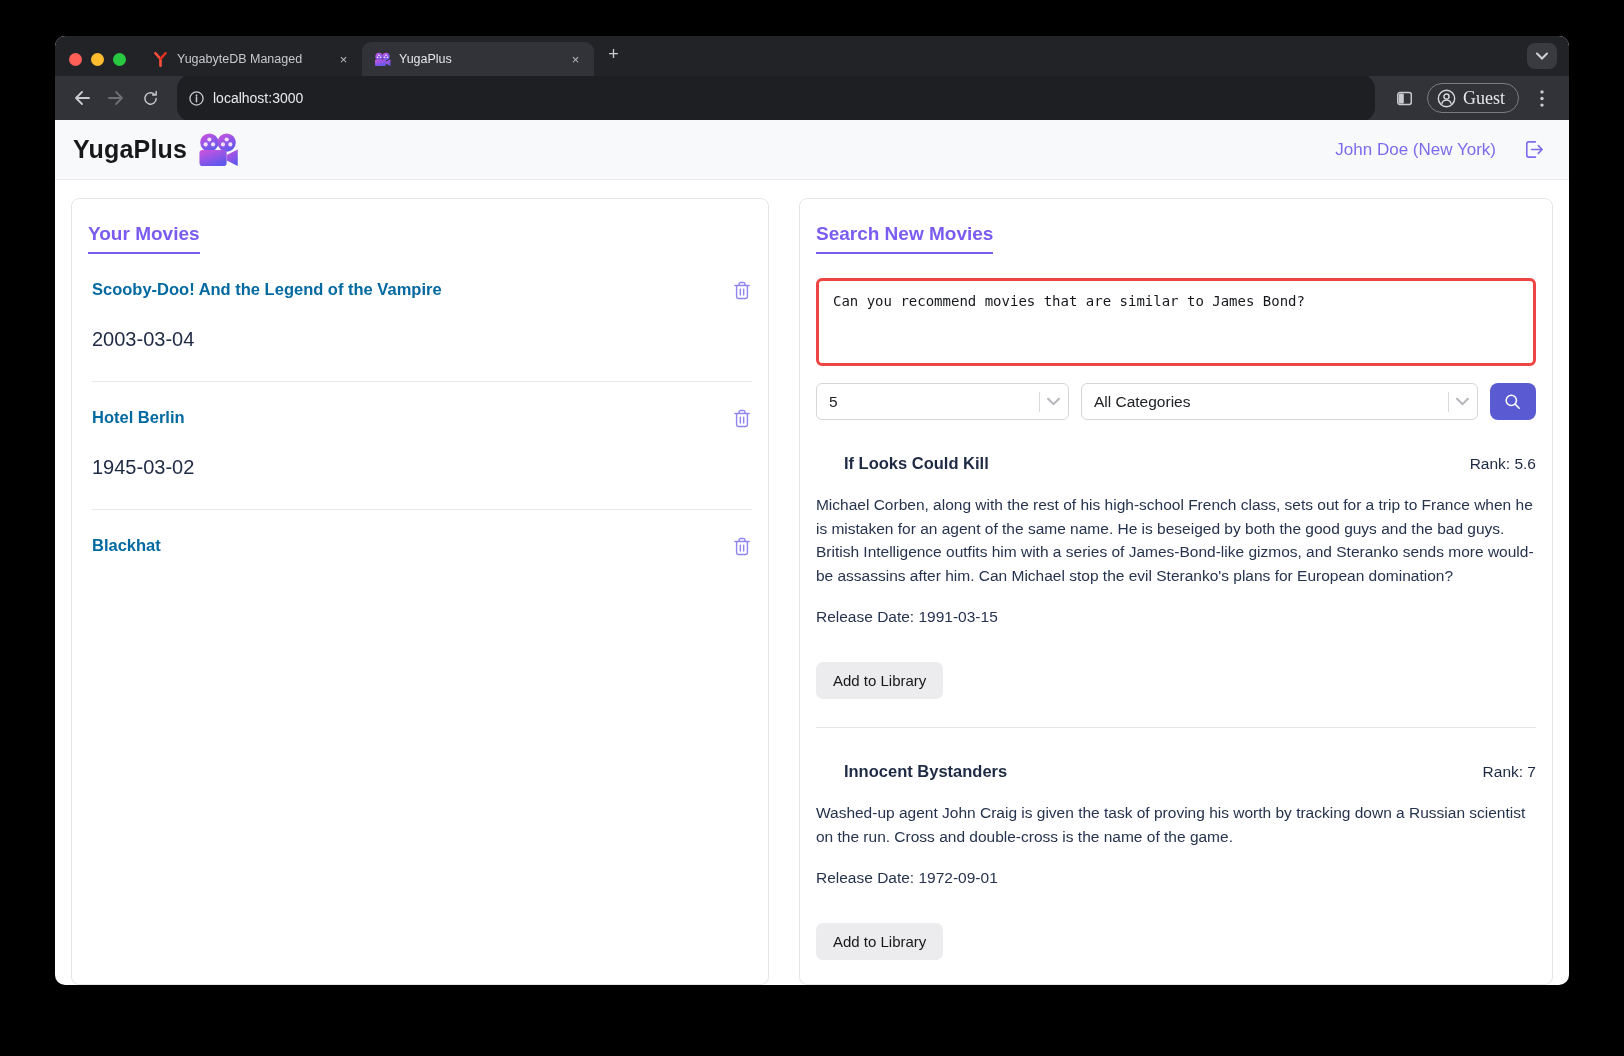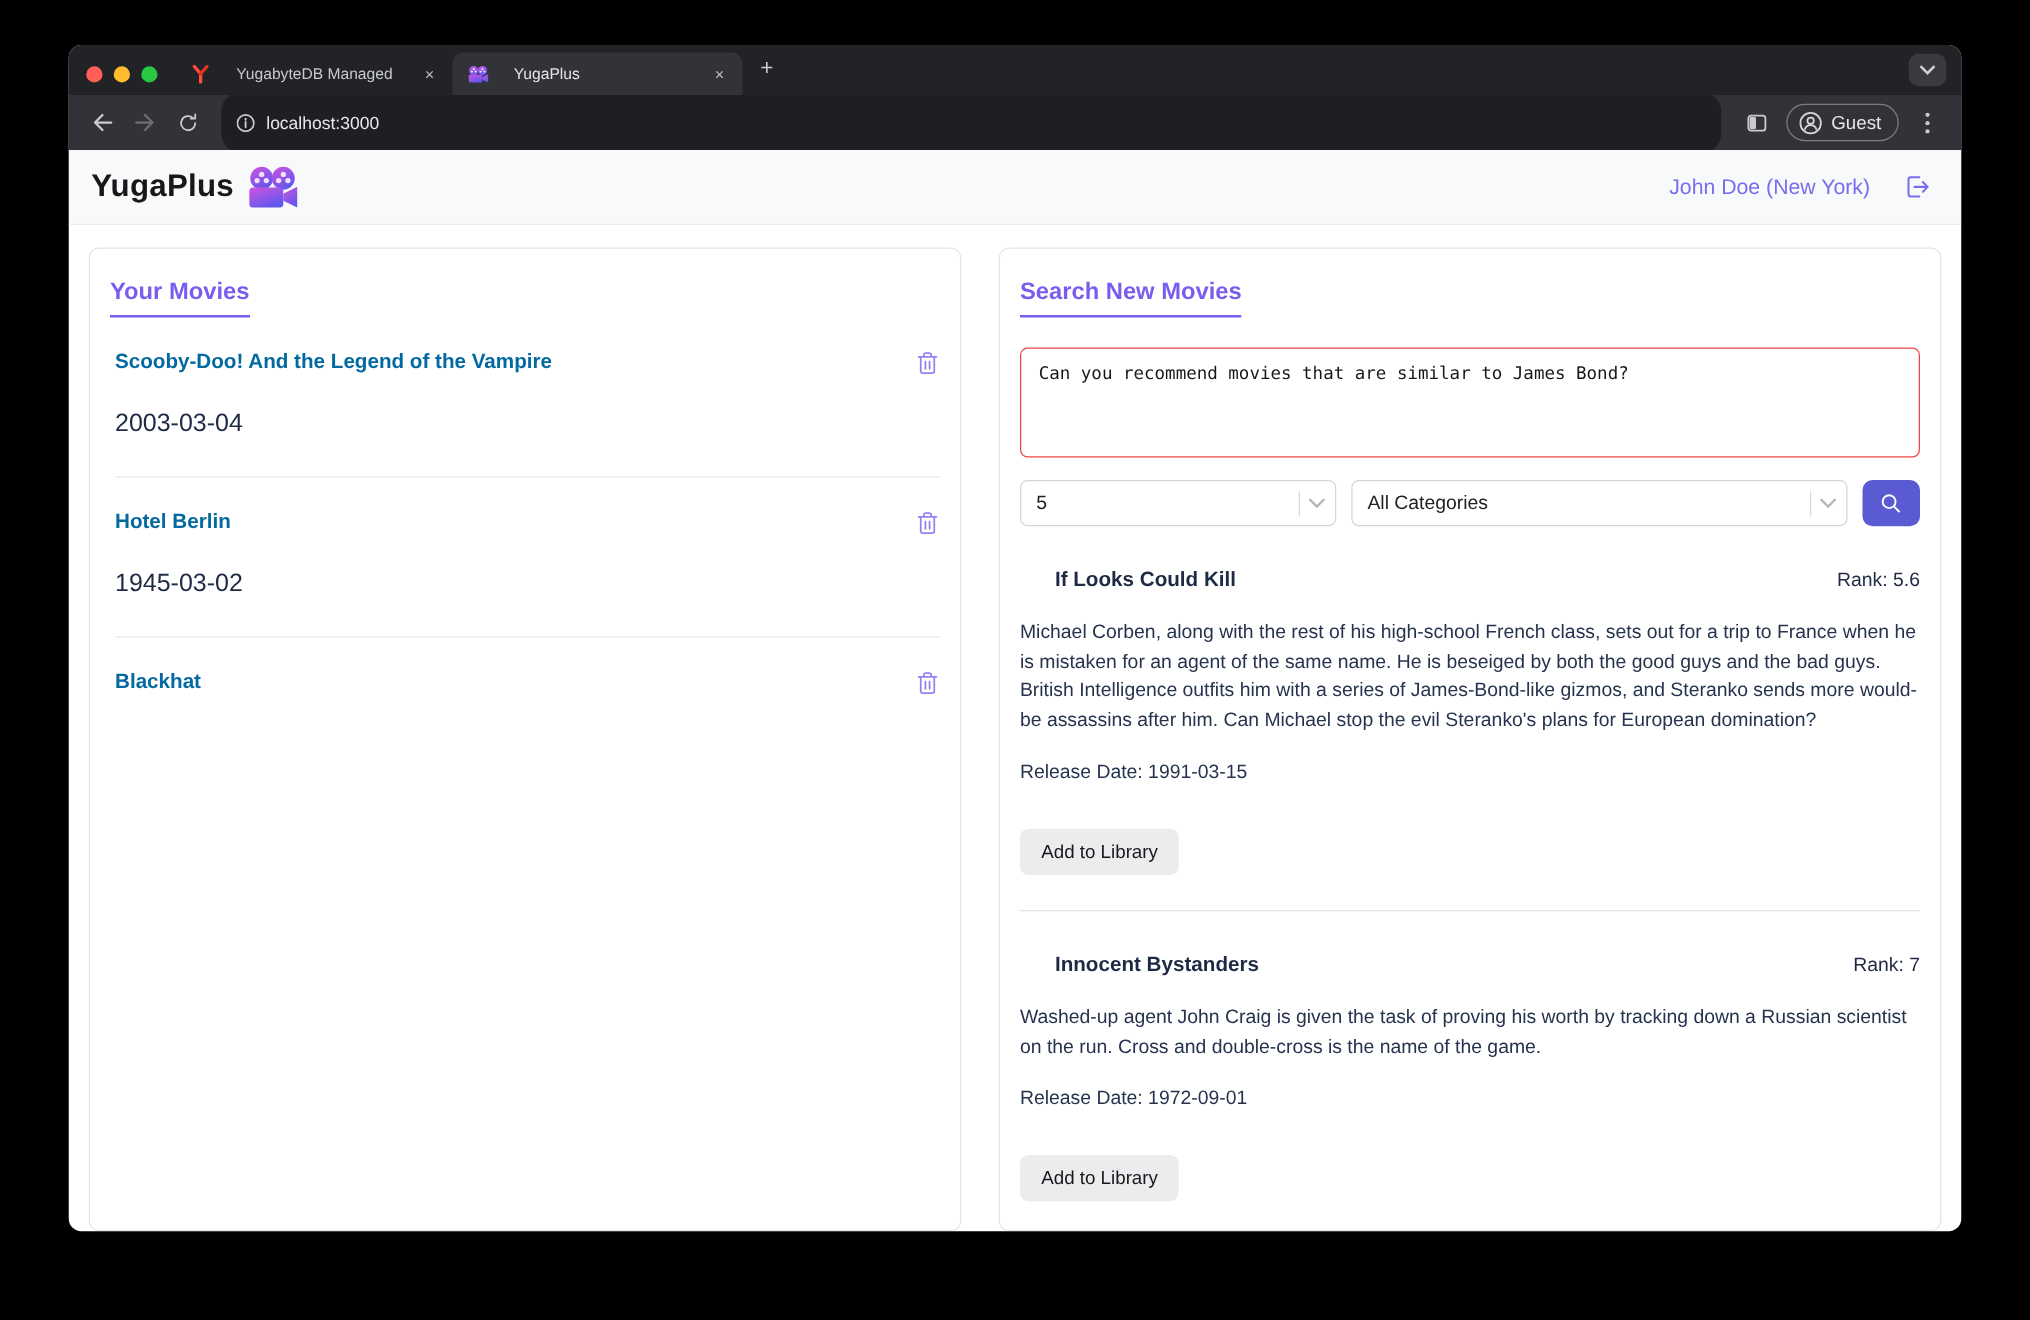--- a/index.html
+++ b/index.html
@@ -9,36 +9,36 @@
             border-radius:10px; overflow:hidden; background:#fff; display:flex; flex-direction:column; }
 
   
   .tabstrip { height:40px; background:#222327; display:flex; align-items:flex-end; flex:0 0 auto; position:relative; }
   .traffic { display:flex; align-items:center; gap:9px; padding:0 14px 0 14px; height:34px; align-self:center; margin-top:6px; }
   .tl { width:13px; height:13px; border-radius:50%; }
   .tl.red{ background:#ff5f57; } .tl.yellow{ background:#febc2e; } .tl.green{ background:#28c840; }
 
   .tab { height:34px; display:flex; align-items:center; gap:8px; padding:0 10px 0 12px; width:222px; color:#c7c9cd; font-size:12.5px; }
   .tab .favicon { width:17px; height:17px; flex:0 0 auto; display:flex; align-items:center; justify-content:center; }
-  .tab .tlabel { flex:1; white-space:nowrap; overflow:hidden;margin-left:12px; }
+  .tab .tlabel { flex:1; white-space:nowrap; overflow:hidden; }
   .tab .close { width:17px; height:17px; border-radius:50%; display:flex; align-items:center; justify-content:center;
                 color:#bcbec2; font-size:13px; line-height:1; }
   .tab.active { background:#323338; border-radius:9px 9px 0 0; width:232px; color:#e4e6e9; }
   .newtab { width:27px; height:27px; margin:0 0 4px 6px; border-radius:50%; display:flex; align-items:center; justify-content:center;
             color:#c7c9cd; font-size:18px; align-self:center; }
   .tabsearch { position:absolute; right:12px; top:7px; width:30px; height:26px; background:#3a3b40; border-radius:8px;
                display:flex; align-items:center; justify-content:center; }
 
   .toolbar { height:44px; background:#323338; display:flex; align-items:center; padding:0 12px; gap:4px; flex:0 0 auto; }
   .navbtn { width:30px; height:30px; border-radius:50%; display:flex; align-items:center; justify-content:center; }
   .urlbar { flex:1; height:48px; background:#1e1f23; border-radius:15px; margin:0 10px 0 8px;
             display:flex; align-items:center; padding:0 12px; gap:9px; color:#e8eaed; font-size:14px; }
   .rightctl { display:flex; align-items:center; gap:8px; }
   .guest { height:30px; border:1px solid #7a7c80; border-radius:15px; display:flex; align-items:center; gap:7px;
-           padding:0 13px 0 9px; color:#e4e6e9; font-size:15px; }
+           padding:0 13px 0 9px; color:#e4e6e9; font-size:18px;font-family:Liberation Serif, serif; }
 
   
   .appheader { height:60px; background:#f8f9fa; border-bottom:1px solid #ededf0; display:flex; align-items:center;
                justify-content:space-between; padding:0 24px 0 18px; flex:0 0 auto; }
   .brand { display:flex; align-items:center; gap:10px; }
   .brand h1 { font-size:25px; font-weight:800; color:#17181a; letter-spacing:.2px; }
   .userarea { display:flex; align-items:center; gap:26px; }
   .username { color:#7c6ced; font-size:17px; }
 
   .main { flex:1; display:grid; grid-template-columns:697fr 753fr; gap:30px; padding:18px 16px 0 16px; overflow:hidden; }
@@ -48,21 +48,21 @@
                    padding-bottom:7px; border-bottom:2px solid #7a5cf0; }
 
   
   .movie { padding:26px 0 0 4px; }
   .movie-head { display:flex; align-items:flex-start; justify-content:space-between; }
   .movie-title { font-size:16.5px; font-weight:700; color:#0369a1; }
   .movie-date { font-size:20px; color:#1e2a44; margin-top:27px; }
   .rule { border:none; border-top:1px solid #e8e8ea; margin:30px 0 0 0; }
 
   
-  .query-box { width:100%; height:88px; margin-top:24px; border:1px solid #ef4444; border-radius:6px; resize:none;
+  .query-box { width:100%; height:88px; margin-top:24px; border:3px solid #ef4444; border-radius:6px; resize:none;
                font-family:"DejaVu Sans Mono", monospace; font-size:14px; color:#16181c; padding:12px 14px; outline:none; }
   .controls { display:flex; align-items:center; gap:12px; margin-top:13px; }
   .selectbox { height:37px; border:1px solid #d6d6da; border-radius:6px; display:flex; align-items:center;
                padding:0 8px 0 12px; font-size:15.5px; color:#202226; background:#fff; }
   .selectbox .val { flex:1; }
   .selectbox .sep { width:1px; height:20px; background:#d9d9dd; margin-right:7px; }
   .selectbox.limit { width:253px; }
   .selectbox.cat { flex:1; }
   .searchbtn { width:46px; height:37px; background:#5a5ad2; border:none; border-radius:8px;
                display:flex; align-items:center; justify-content:center; }

